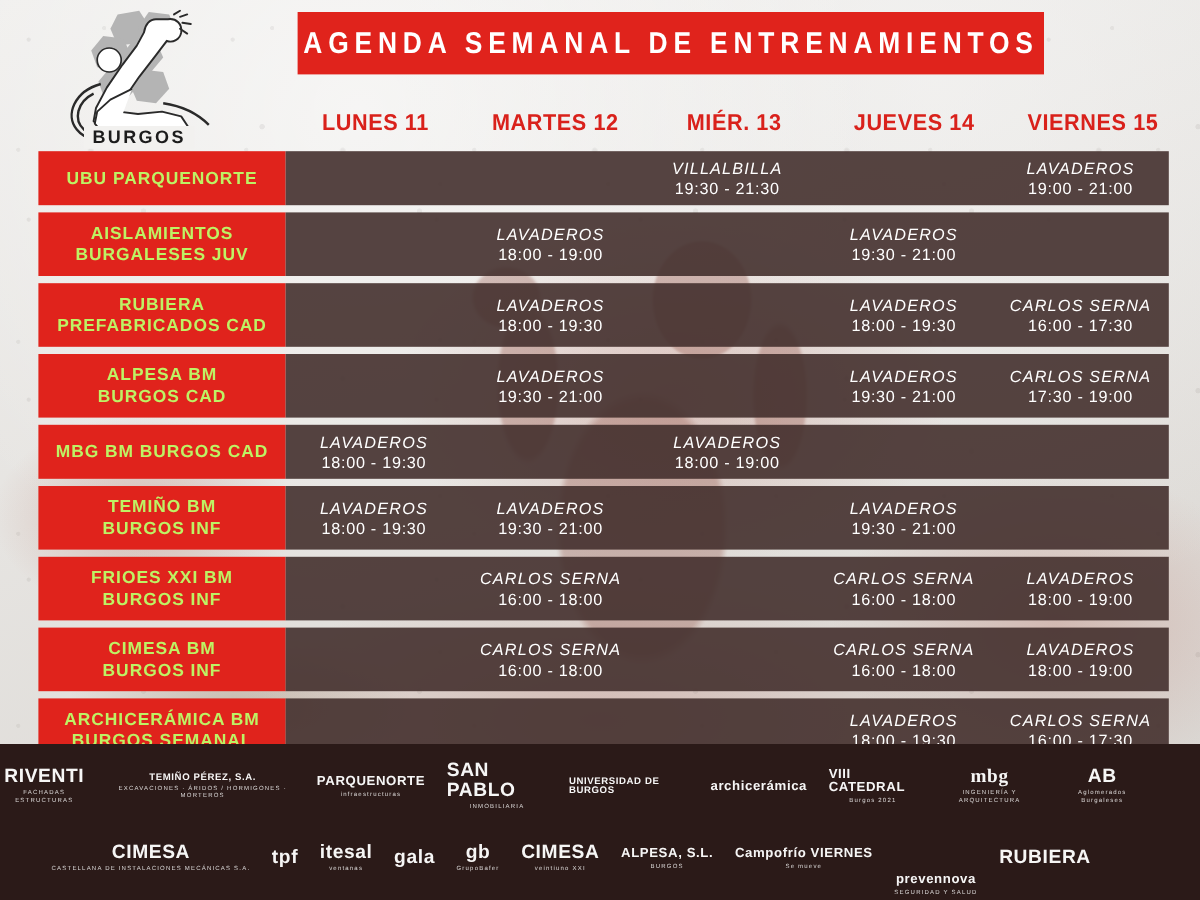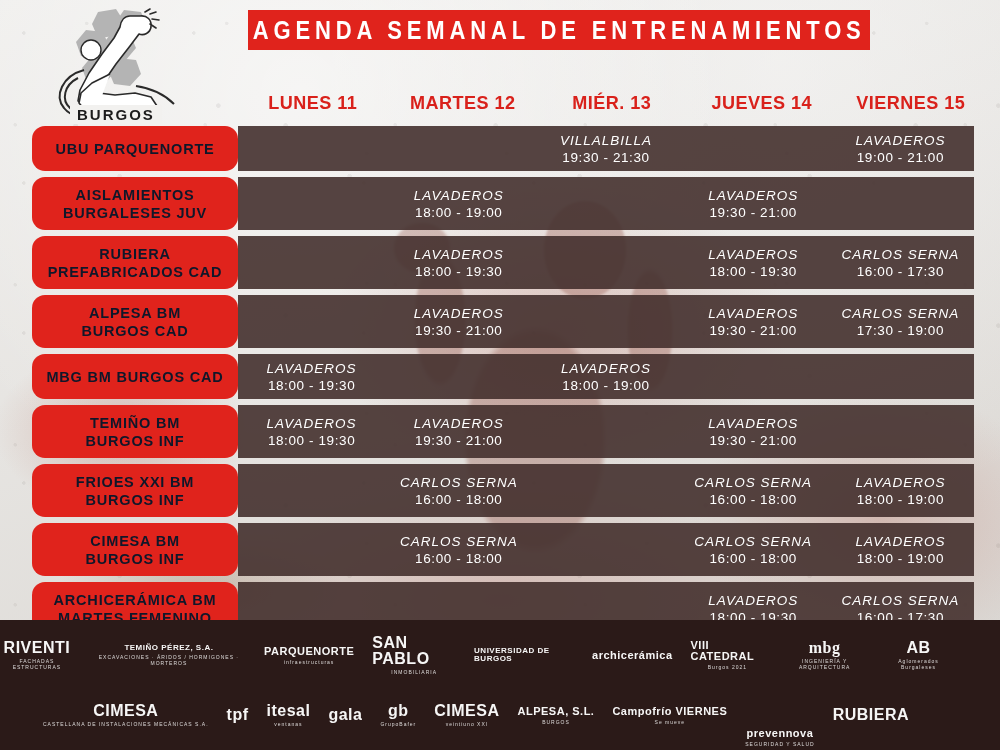--- a/index.html
+++ b/index.html
@@ -44,21 +44,21 @@
       radial-gradient(ellipse 95px 150px at 205px 250px, #8d4a3e 0 70%, transparent 76%),
       radial-gradient(ellipse 34px 86px at 110px 130px, #8d4a3e 0 70%, transparent 78%),
       radial-gradient(ellipse 30px 80px at 320px 140px, #8d4a3e 0 70%, transparent 78%),
       radial-gradient(ellipse 38px 34px at 92px 58px, #8d4a3e 0 70%, transparent 78%);
     filter:blur(1px);
   }
 
   
   #header{position:absolute;left:0;top:0;width:1000px;height:126px;}
   #title-banner{
-    position:absolute;left:248px;top:10px;width:622px;height:40px;
+    position:absolute;left:248px;top:10px;width:622px;height:52px;
     background:#e0231c;display:flex;align-items:center;justify-content:center;
   }
   #title-banner .t{
     color:#fff;font-weight:700;font-size:25px;letter-spacing:5.5px;
     font-family:"Liberation Sans", sans-serif;
     transform:scaleX(.88);white-space:nowrap;
   }
 
   
   #logo{position:absolute;left:40px;top:8px;width:150px;height:118px;}
@@ -74,25 +74,24 @@
     flex:1;text-align:center;color:#d9211b;font-weight:700;
     font-size:19px;letter-spacing:.5px;white-space:nowrap;
     transform:scaleX(.95);
   }
 
   
   #grid{position:absolute;left:32px;top:126px;width:942px;}
   .row{display:flex;height:45px;margin-bottom:6px;}
   .row.tall{height:53px;}
   .rowlabel{
-    width:206px;flex:0 0 206px;background:#e0231c;color:#0f172a;
+    width:206px;flex:0 0 206px;background:#e0231c;color:#bef264;
     display:flex;flex-direction:column;align-items:center;justify-content:center;
     text-align:center;font-weight:700;font-size:14.5px;letter-spacing:.8px;
     line-height:18px;
-    border-radius:13px;
   }
   .rowlabel .l2{display:block;}
   .cells{flex:1;display:flex;background:rgba(68,48,46,.90);}
   .cell{
     flex:1;display:flex;flex-direction:column;align-items:center;justify-content:center;
     color:#fff;font-size:13.5px;font-weight:400;line-height:17px;letter-spacing:.7px;
     text-align:center;
   }
   .cell .place{font-weight:400;letter-spacing:1px;font-style:italic;}
   .cell .time{font-weight:400;letter-spacing:.6px;}
@@ -377,21 +376,21 @@
         </div>
         <div class="cell">
           <span class="place">LAVADEROS</span>
           <span class="time">18:00 - 19:00</span>
         </div>
       </div>
     </div>
     <div class="row tall">
       <div class="rowlabel">
         <span>ARCHICERÁMICA BM</span>
-        <span class="l2">MARTES FEMENINO</span>
+        <span class="l2">BURGOS SEMANAL</span>
       </div>
       <div class="cells">
         <div class="cell empty">
           <span class="place"></span>
           <span class="time"></span>
         </div>
         <div class="cell empty">
           <span class="place"></span>
           <span class="time"></span>
         </div>

